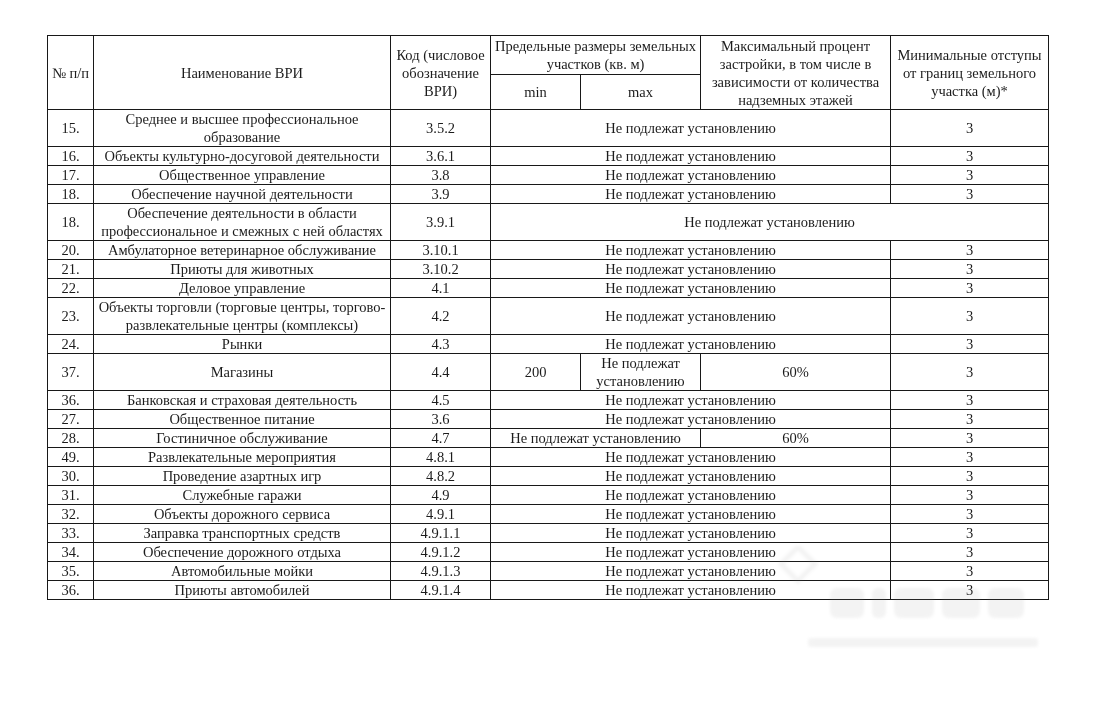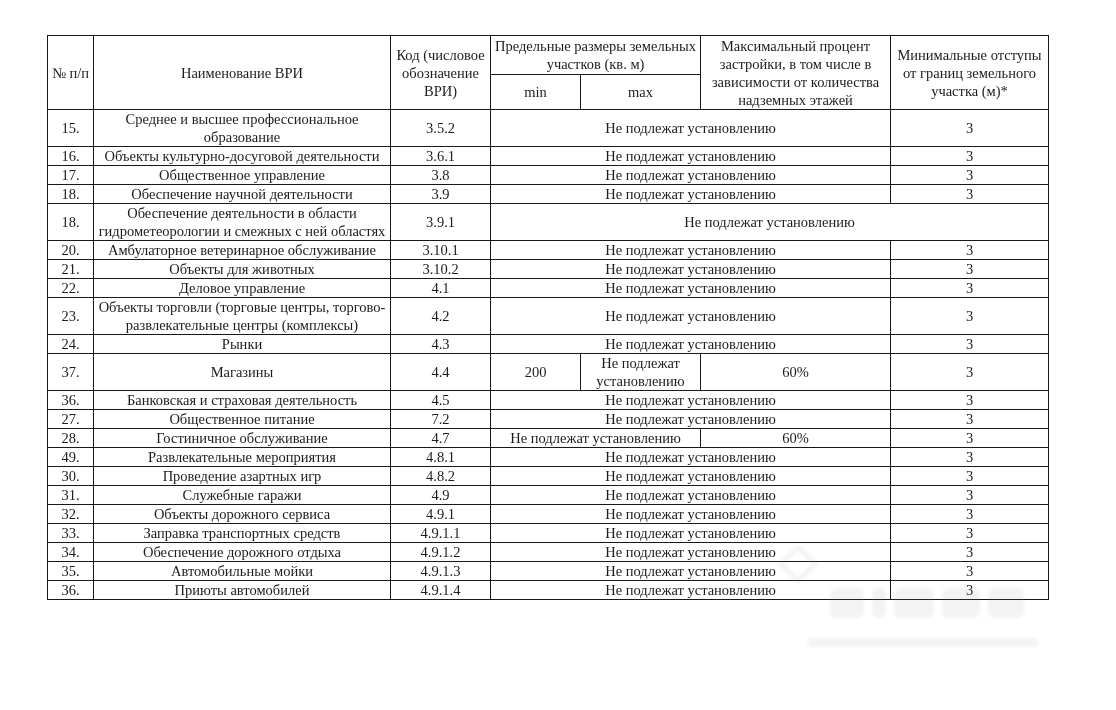--- a/index.html
+++ b/index.html
@@ -107,34 +107,34 @@
         </tr>
         <tr>
           <td class="c-num">18.</td>
           <td class="c-name">Обеспечение научной деятельности</td>
           <td class="c-code">3.9</td>
           <td class="c-val" colspan="3">Не подлежат установлению</td>
           <td class="c-val">3</td>
         </tr>
         <tr>
           <td class="c-num">18.</td>
-          <td class="c-name">Обеспечение деятельности в области гидрометеорологии и смежных с ней областях</td>
+          <td class="c-name">Обеспечение деятельности в области профессиональное и смежных с ней областях</td>
           <td class="c-code">3.9.1</td>
           <td class="c-val" colspan="4">Не подлежат установлению</td>
         </tr>
         <tr>
           <td class="c-num">20.</td>
           <td class="c-name">Амбулаторное ветеринарное обслуживание</td>
           <td class="c-code">3.10.1</td>
           <td class="c-val" colspan="3">Не подлежат установлению</td>
           <td class="c-val">3</td>
         </tr>
         <tr>
           <td class="c-num">21.</td>
-          <td class="c-name">Объекты для животных</td>
+          <td class="c-name">Приюты для животных</td>
           <td class="c-code">3.10.2</td>
           <td class="c-val" colspan="3">Не подлежат установлению</td>
           <td class="c-val">3</td>
         </tr>
         <tr>
           <td class="c-num">22.</td>
           <td class="c-name">Деловое управление</td>
           <td class="c-code">4.1</td>
           <td class="c-val" colspan="3">Не подлежат установлению</td>
           <td class="c-val">3</td>
@@ -165,21 +165,21 @@
         <tr>
           <td class="c-num">36.</td>
           <td class="c-name">Банковская и страховая деятельность</td>
           <td class="c-code">4.5</td>
           <td class="c-val" colspan="3">Не подлежат установлению</td>
           <td class="c-val">3</td>
         </tr>
         <tr>
           <td class="c-num">27.</td>
           <td class="c-name">Общественное питание</td>
-          <td class="c-code">7.2</td>
+          <td class="c-code">3.6</td>
           <td class="c-val" colspan="3">Не подлежат установлению</td>
           <td class="c-val">3</td>
         </tr>
         <tr>
           <td class="c-num">28.</td>
           <td class="c-name">Гостиничное обслуживание</td>
           <td class="c-code">4.7</td>
           <td class="c-val" colspan="2">Не подлежат установлению</td>
           <td class="c-val">60%</td>
           <td class="c-val">3</td>

